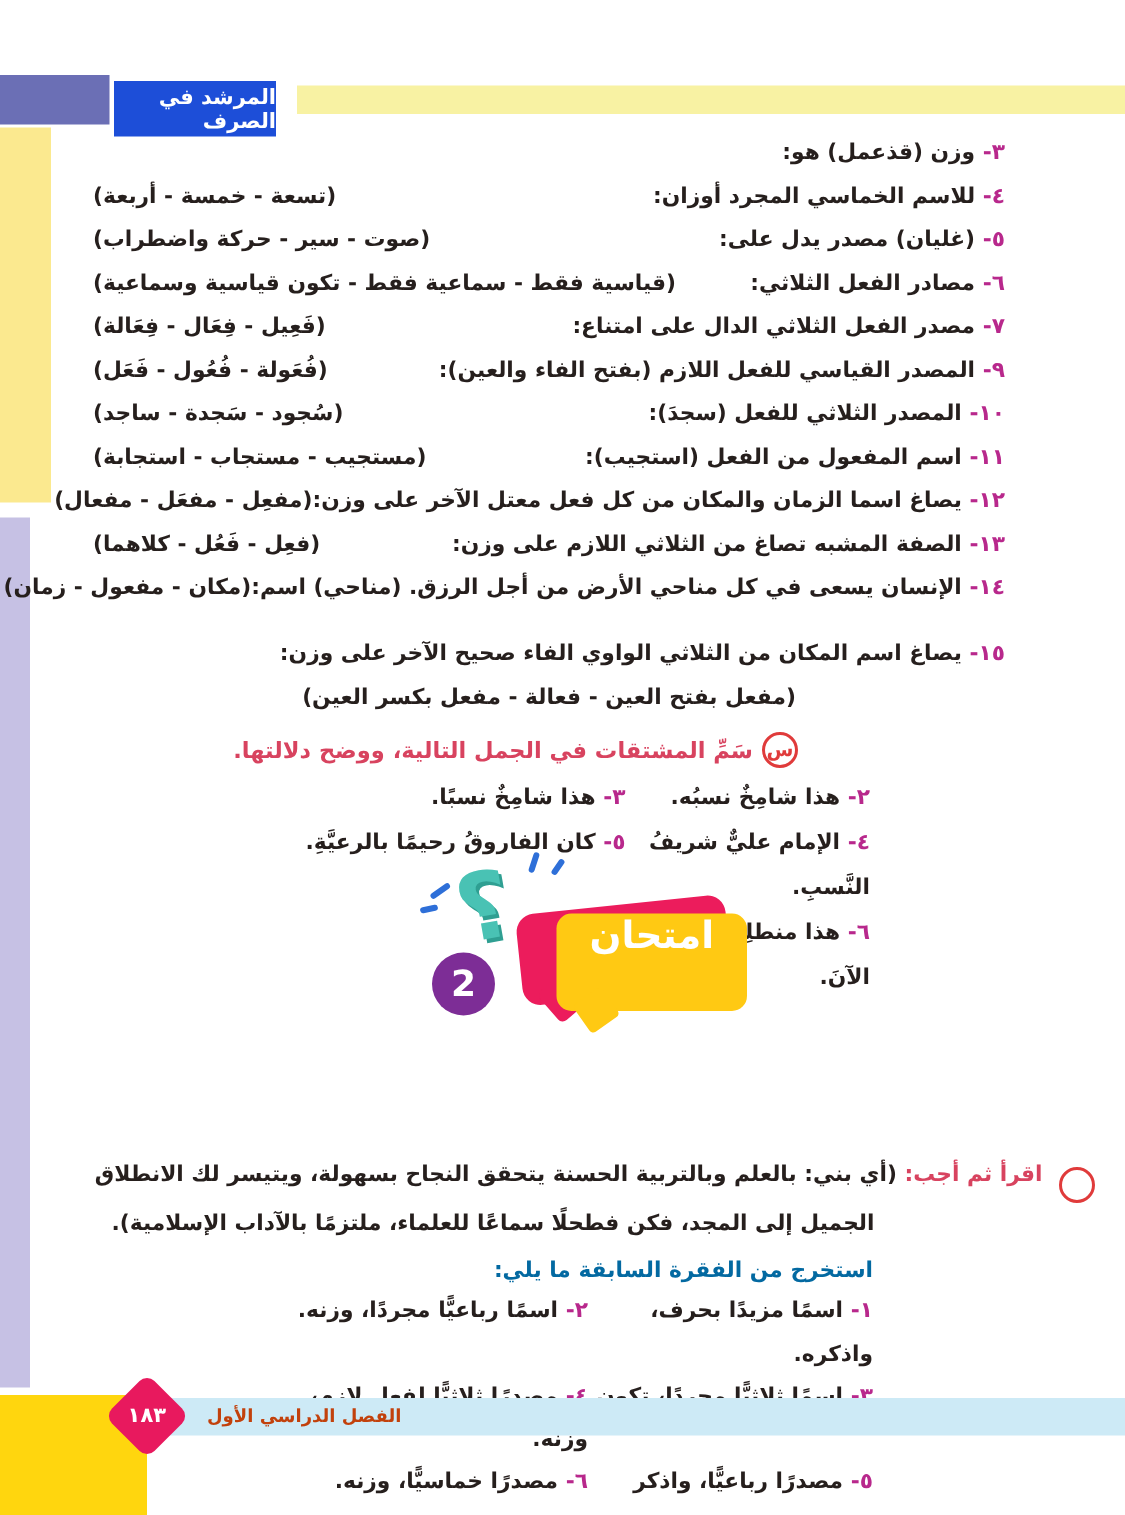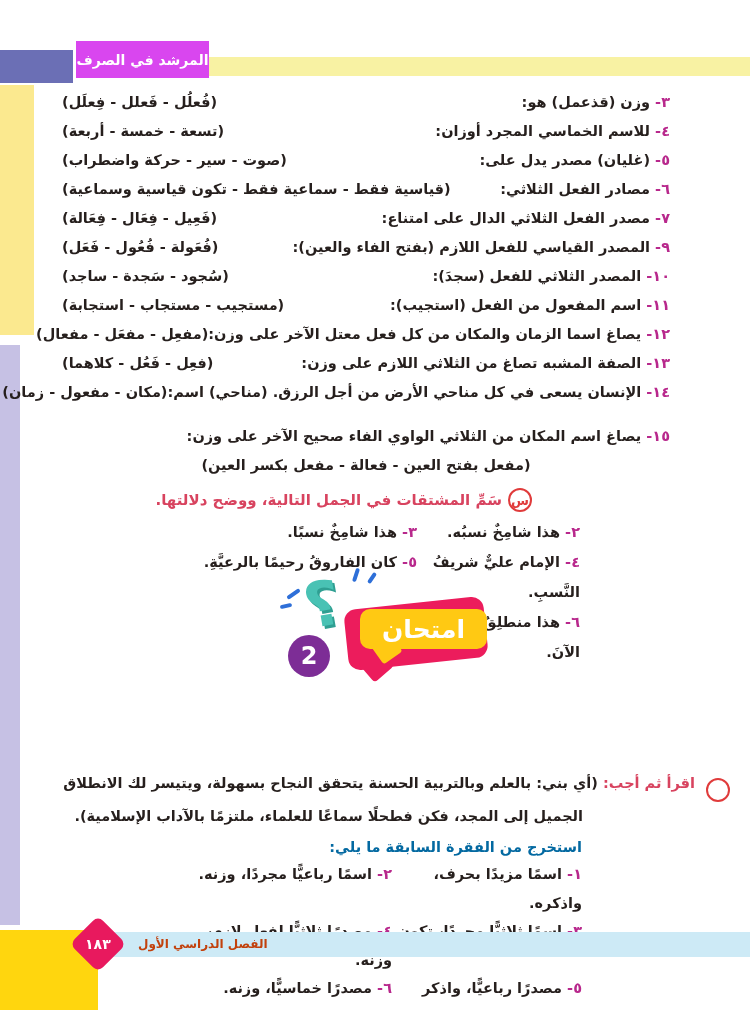--- a/index.html
+++ b/index.html
@@ -2,21 +2,21 @@
 <html lang="ar"><head>
 <meta charset="utf-8">
 <style>
   html,body{margin:0;padding:0;background:#e9e9e9;}
   *{box-sizing:border-box;font-family:"DejaVu Sans",sans-serif;}
   #page{position:relative;width:750px;height:1010px;background:#ffffff;overflow:hidden;margin:0 auto;}
 
   
   .top-yellow{position:absolute;left:198px;right:0;top:57px;height:19px;background:#f8f2a3;}
   .slate-rect{position:absolute;left:0;top:50px;width:73px;height:33px;background:#6b6fb5;}
-  .title-box{position:absolute;left:76px;top:41px;width:133px;height:37px;background:#d946ef;
+  .title-box{position:absolute;left:76px;top:54px;width:108px;height:37px;background:#1d4ed8;
     color:#fff;display:flex;align-items:center;justify-content:center;font-size:14px;font-weight:bold;direction:rtl;}
 
   
   .rail-yellow{position:absolute;left:0;top:85px;width:34px;height:250px;background:#fbe98f;}
   .rail-lavender{position:absolute;left:0;top:345px;width:20px;height:580px;background:#c6c1e4;}
   .corner-yellow{position:absolute;left:0;top:930px;width:98px;height:80px;background:#ffd60e;}
 
   
   .footer-bar{position:absolute;left:98px;right:0;top:932px;height:25px;background:#cdeaf6;}
   .footer-label{position:absolute;left:40px;top:0;line-height:25px;color:#c2410c;font-size:12px;font-weight:bold;direction:rtl;}
@@ -46,22 +46,22 @@
   .q2-passage{margin:2px 20px 0 60px;padding-right:147px;text-indent:-147px;line-height:28px;}
   .q2-passage .q-icon{vertical-align:-6px;margin-left:6px;}
   .lead{color:#d8435f;}
   .q2-subtitle{margin:9px 168px 0 0;color:#0369a1;}
   .q2-grid{display:grid;grid-template-columns:190px 210px;margin:5px 168px 0 0;line-height:28.5px;}
 
   
   .badge{position:absolute;left:280px;top:588px;width:215px;height:100px;}
   .badge-red{position:absolute;left:66px;top:15px;width:140px;height:61px;background:#ec1c5c;border-radius:12px;transform:rotate(-6deg);}
   .badge-red::after{content:"";position:absolute;left:14px;bottom:-9px;width:26px;height:26px;background:#ec1c5c;transform:rotate(55deg);border-radius:4px;}
-  .badge-bubble{position:absolute;left:80px;top:21px;width:127px;height:40px;background:#ffc913;border-radius:10px;
-    display:flex;align-items:center;justify-content:center;}
+  .badge-bubble{position:absolute;left:91px;top:21px;width:127px;height:65px;background:#ffc913;border-radius:10px;
+    display:flex;justify-content:center;}
   .badge-bubble::after{content:"";position:absolute;left:15px;bottom:-11px;width:23px;height:23px;background:#ffc913;transform:rotate(55deg);border-radius:3px;}
   .badge-label{color:#fff;font-size:25px;font-weight:bold;position:relative;z-index:2;}
   .badge-qmark{position:absolute;left:24px;top:-14px;font-size:62px;color:#49c2b4;font-weight:bold;
     transform:rotate(-10deg);text-shadow:2px 3px 0 #2f9f92;line-height:1;}
   .badge-circle{position:absolute;left:8px;top:47px;width:42px;height:42px;border-radius:50%;background:#7d2d96;
     display:flex;align-items:center;justify-content:center;color:#fff;font-size:24px;font-weight:bold;z-index:3;}
   .b-dash{position:absolute;background:#2e6fd8;border-radius:2px;}
   .d1{left:6px;top:4px;width:15px;height:4px;transform:rotate(-35deg);}
   .d2{left:0;top:16px;width:12px;height:4px;transform:rotate(-12deg);}
   .d3{left:74px;top:-20px;width:4px;height:14px;transform:rotate(18deg);}
@@ -80,21 +80,20 @@
 
   <div class="rail-yellow"></div>
   <div class="rail-lavender"></div>
   <div class="corner-yellow"></div>
 
   <div class="content">
 
     <div class="quiz-list" id="quiz-list">
   <div class="quiz-row">
     <span class="q"><span class="num">٣-</span> <span>وزن (قذعمل) هو:</span></span>
-    <span class="a">(فُعلُل - فَعلل - فِعلَل)</span>
   </div>
 
   <div class="quiz-row">
     <span class="q"><span class="num">٤-</span> <span>للاسم الخماسي المجرد أوزان:</span></span>
     <span class="a">(تسعة - خمسة - أربعة)</span>
   </div>
 
   <div class="quiz-row">
     <span class="q"><span class="num">٥-</span> <span>(غليان) مصدر يدل على:</span></span>
     <span class="a">(صوت - سير - حركة واضطراب)</span>

